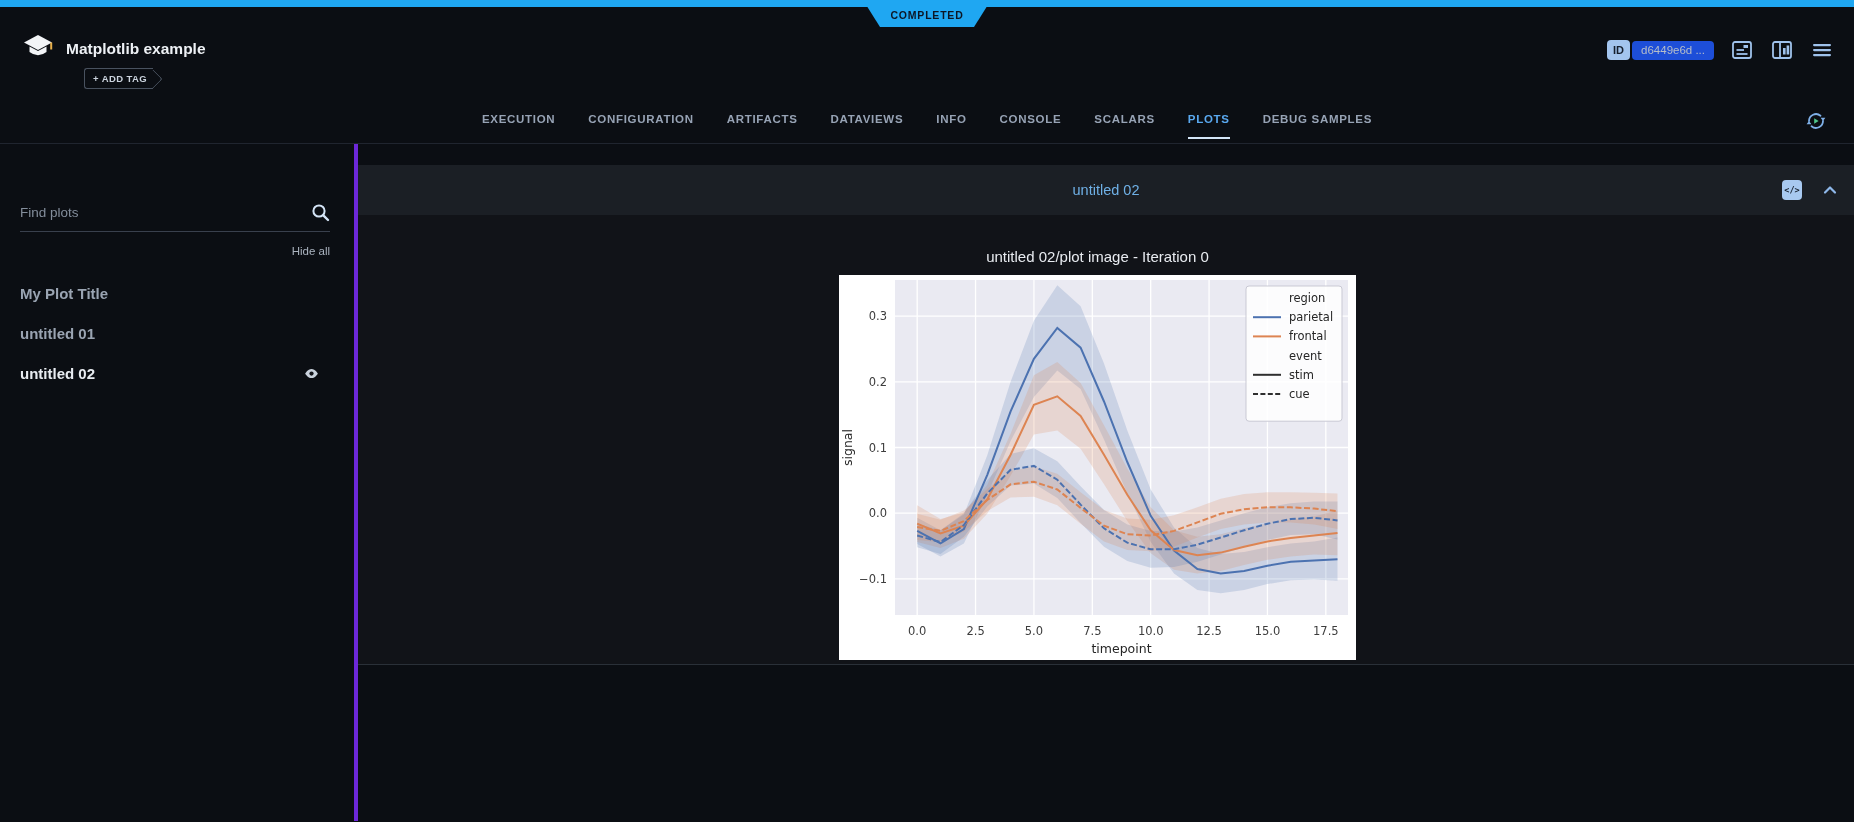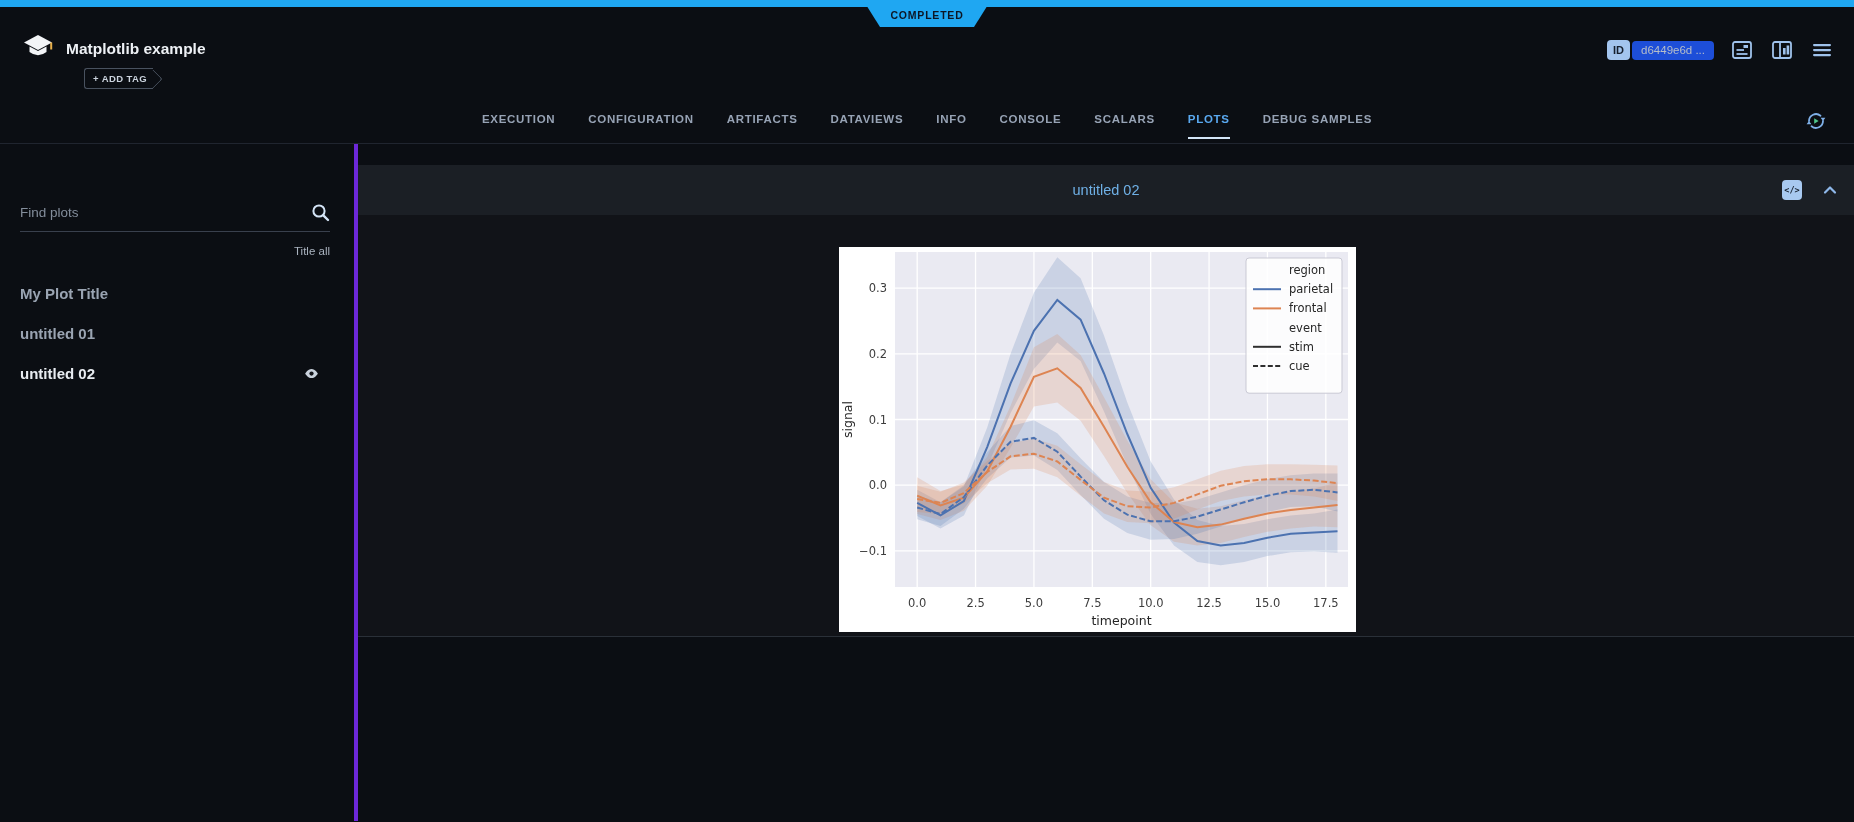--- a/index.html
+++ b/index.html
@@ -162,21 +162,21 @@
 
 <div class="page-body">
   <div class="sidebar">
     <div class="search-row">
       <input class="search-input" type="text" placeholder="Find plots" style="">
       <svg class="search-icon" viewBox="0 0 19 19">
         <circle cx="8" cy="8" r="5.6" fill="none" stroke="#d4e4f6" stroke-width="2"></circle>
         <line x1="12.3" y1="12.3" x2="17" y2="17" stroke="#d4e4f6" stroke-width="2.4" stroke-linecap="round"></line>
       </svg>
     </div>
-    <div class="hide-all">Title all</div>
+    <div class="hide-all">Hide all</div>
     <div class="plot-list">
         <div class="plot-item">
           <span>My Plot Title</span>
         </div>
         <div class="plot-item">
           <span>untitled 01</span>
         </div>
         <div class="plot-item selected">
           <span>untitled 02</span>
           <svg viewBox="0 0 24 24" class="eye-icon">
@@ -191,20 +191,21 @@
     <div class="section-header">
       <span class="section-title">untitled 02</span>
       <div class="section-icons">
         <div class="code-chip">&lt;/&gt;</div>
         <svg class="chev-up" viewBox="0 0 16 16">
           <polyline points="3,10.5 8,5.5 13,10.5" fill="none" stroke="#8fb8ea" stroke-width="2.2" stroke-linecap="round" stroke-linejoin="round"></polyline>
         </svg>
       </div>
     </div>
     <div class="plot-card">
+      <div class="plot-title">untitled 02/plot image - Iteration 0</div>
       <div class="figure-wrap">
           <svg width="517" height="385" viewBox="0 0 517 385">
             <rect x="0" y="0" width="517" height="385" fill="#ffffff"></rect>
             <rect x="56" y="5" width="453" height="335" fill="#eaeaf2"></rect>
             <line x1="78.18298969072166" y1="5" x2="78.18298969072166" y2="340" stroke="#ffffff" stroke-width="1.3"></line>
             <line x1="136.55927835051548" y1="5" x2="136.55927835051548" y2="340" stroke="#ffffff" stroke-width="1.3"></line>
             <line x1="194.93556701030928" y1="5" x2="194.93556701030928" y2="340" stroke="#ffffff" stroke-width="1.3"></line>
             <line x1="253.31185567010309" y1="5" x2="253.31185567010309" y2="340" stroke="#ffffff" stroke-width="1.3"></line>
             <line x1="311.6881443298969" y1="5" x2="311.6881443298969" y2="340" stroke="#ffffff" stroke-width="1.3"></line>
             <line x1="370.0644329896907" y1="5" x2="370.0644329896907" y2="340" stroke="#ffffff" stroke-width="1.3"></line>

